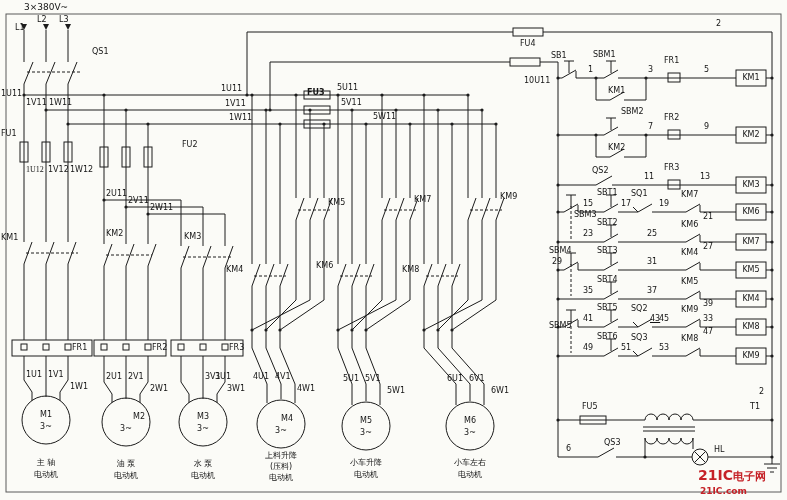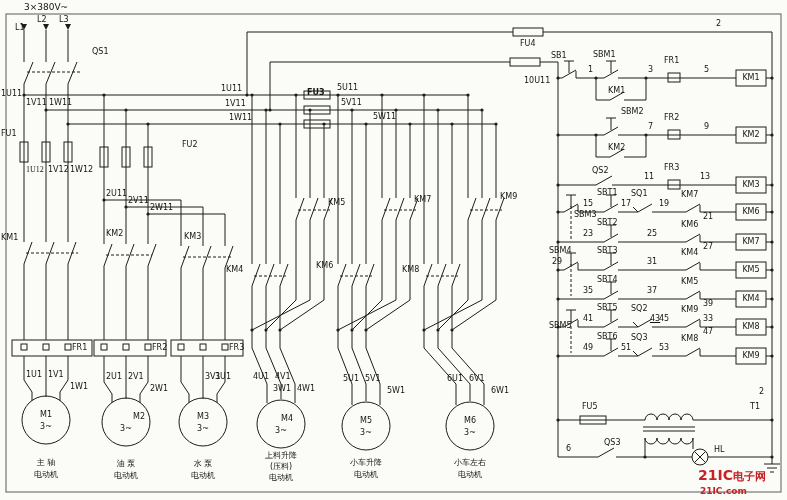--- a/index.html
+++ b/index.html
@@ -438,21 +438,21 @@
       <span class="lbl" style="left: 152px; top: 344px;">FR2</span>
       <span class="lbl" style="left: 229px; top: 344px;">FR3</span>
       <span class="lbl" style="left: 26px; top: 371px;">1U1</span>
       <span class="lbl" style="left: 48px; top: 371px;">1V1</span>
       <span class="lbl" style="left: 70px; top: 383px;">1W1</span>
       <span class="lbl" style="left: 106px; top: 373px;">2U1</span>
       <span class="lbl" style="left: 128px; top: 373px;">2V1</span>
       <span class="lbl" style="left: 150px; top: 385px;">2W1</span>
       <span class="lbl" style="left: 183px; top: 373px; margin-left: 32px;">3U1</span>
       <span class="lbl" style="left: 205px; top: 373px;">3V1</span>
-      <span class="lbl" style="left: 227px; top: 385px; margin-left: 46px;">3W1</span>
+      <span class="lbl" style="left: 227px; top: 385px;">3W1</span>
       <span class="lbl" style="left: 253px; top: 373px;">4U1</span>
       <span class="lbl" style="left: 275px; top: 373px;">4V1</span>
       <span class="lbl" style="left: 297px; top: 385px;">4W1</span>
       <span class="lbl" style="left: 343px; top: 375px;">5U1</span>
       <span class="lbl" style="left: 365px; top: 375px;">5V1</span>
       <span class="lbl" style="left: 387px; top: 387px;">5W1</span>
       <span class="lbl" style="left: 447px; top: 375px;">6U1</span>
       <span class="lbl" style="left: 469px; top: 375px;">6V1</span>
       <span class="lbl" style="left: 491px; top: 387px;">6W1</span>
       <span class="lbl ctr" style="left: 46px; top: 415px;">M1</span>

